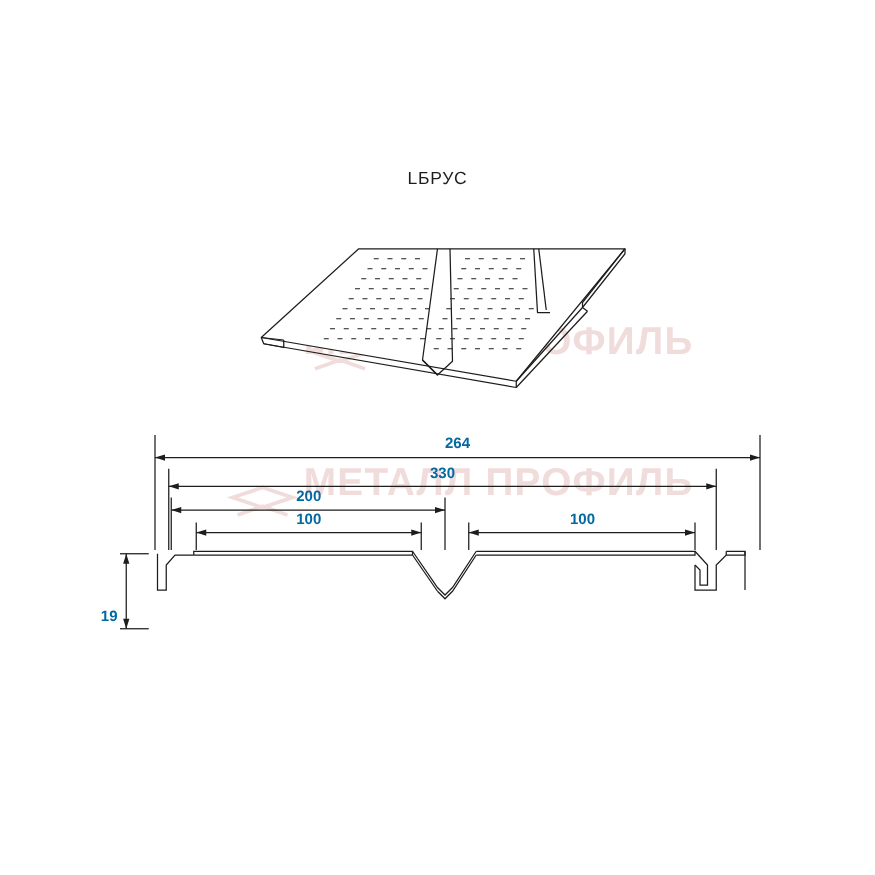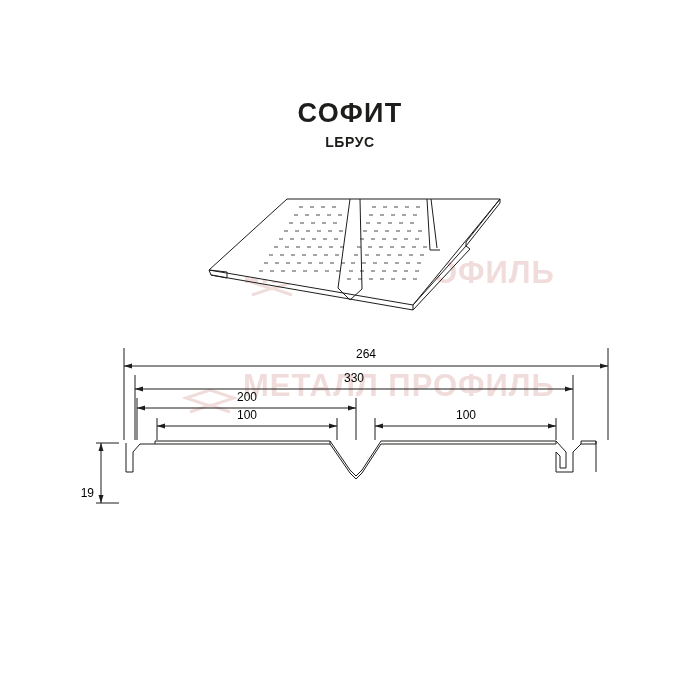--- a/index.html
+++ b/index.html
@@ -30,21 +30,21 @@
     font-weight: bold;
     letter-spacing: 1.2px;
   }
   .subtitle {
     position: absolute;
     top: 134px;
     left: 0;
     width: 700px;
     text-align: center;
     font-size: 14px;
-    font-weight: bold;
+    font-weight: normal;
     letter-spacing: 0.6px;
   }
   .footer-note {
     position: absolute;
     top: 580px;
     left: 0;
     width: 700px;
     text-align: center;
     font-size: 12.5px;
     font-weight: bold;
@@ -64,31 +64,30 @@
     color: #f1dcdc;
     font-size: 31px;
     letter-spacing: 1px;
     white-space: nowrap;
   }
   .wm1 { top: 255px; left: 243px; }
   .wm2 { top: 368px; left: 243px; }
   .dim-label {
     position: absolute;
     font-size: 12px;
-    font-weight: normal;
-    color: #000000;
+    font-weight: bold;
+    color: #0369a1;
     text-align: center;
   }
 </style>
 </head>
 <body>
 
 <div class="page">
 
-  <div class="title">СОФИТ</div>
   <div class="subtitle">LБРУС</div>
 
   <div class="wm wm1">МЕТАЛЛ ПРОФИЛЬ</div>
   <div class="wm wm2">МЕТАЛЛ ПРОФИЛЬ</div>
 
   <svg class="layer">
     <g stroke="#f1dcdc" stroke-width="3" fill="none">
       <polygon points="248,281 272,273 296,281 272,289"></polygon>
       <polyline points="252,295 272,288 292,295"></polyline>
     </g>

